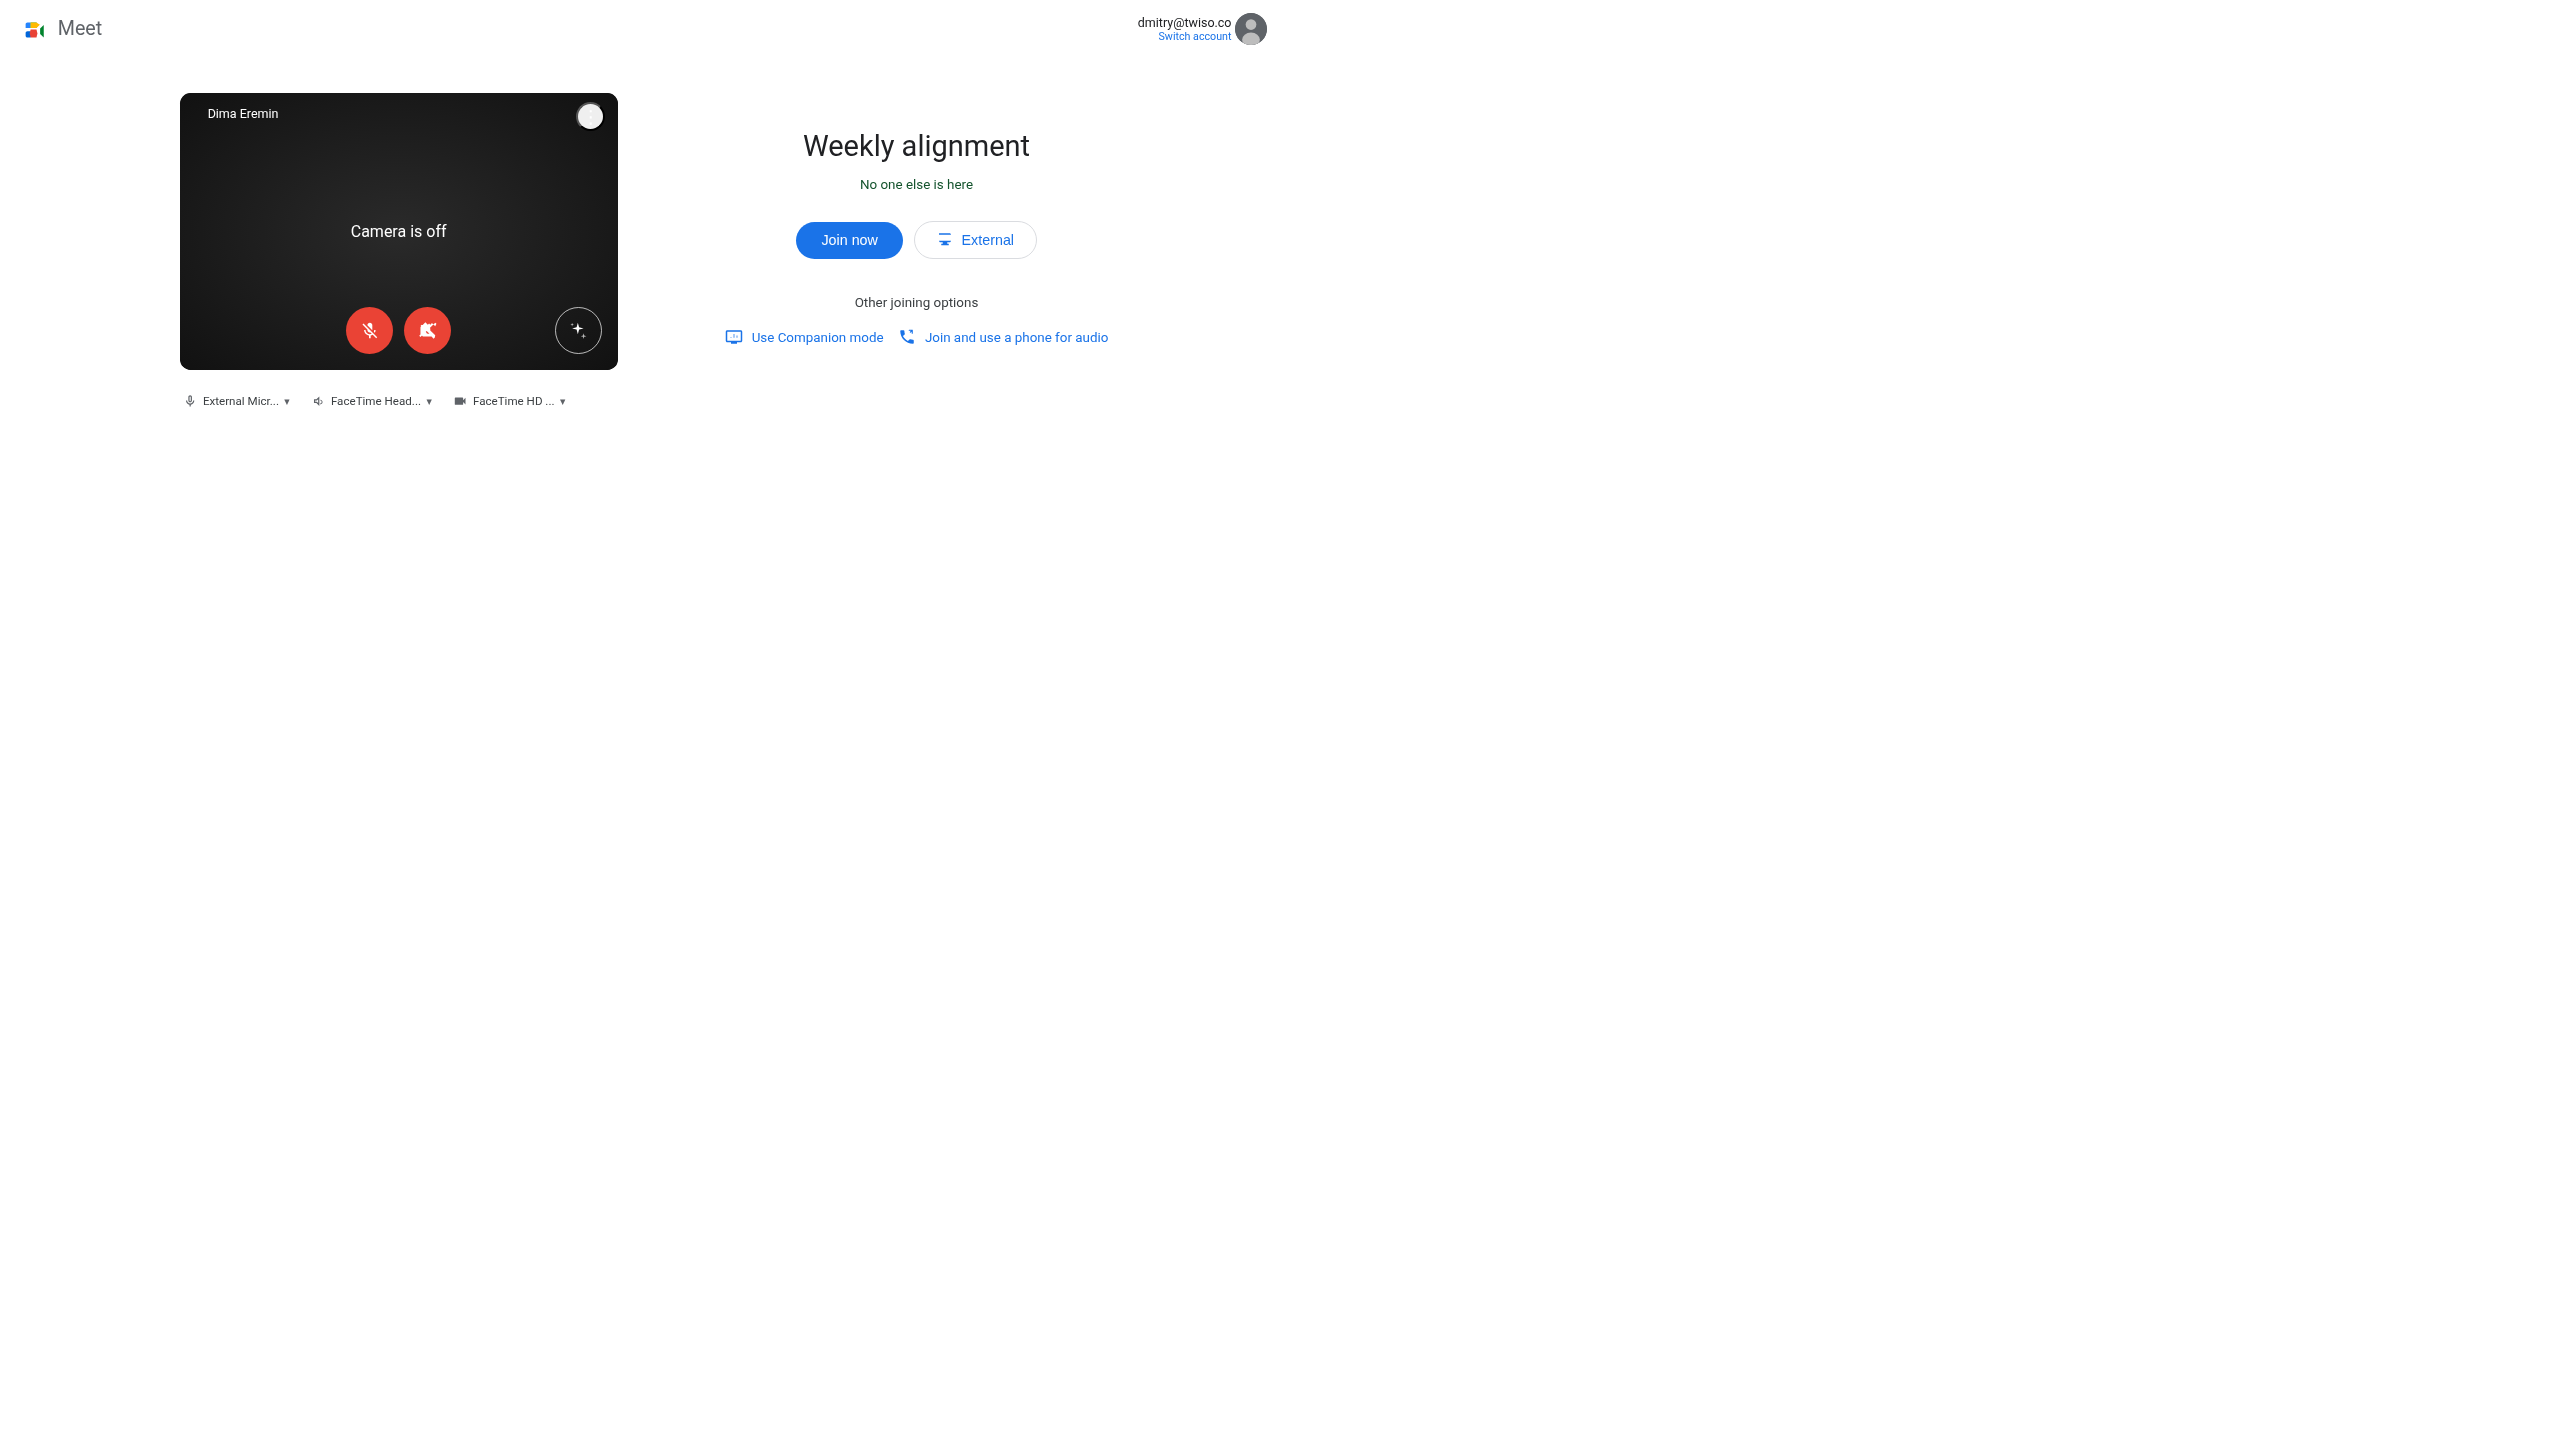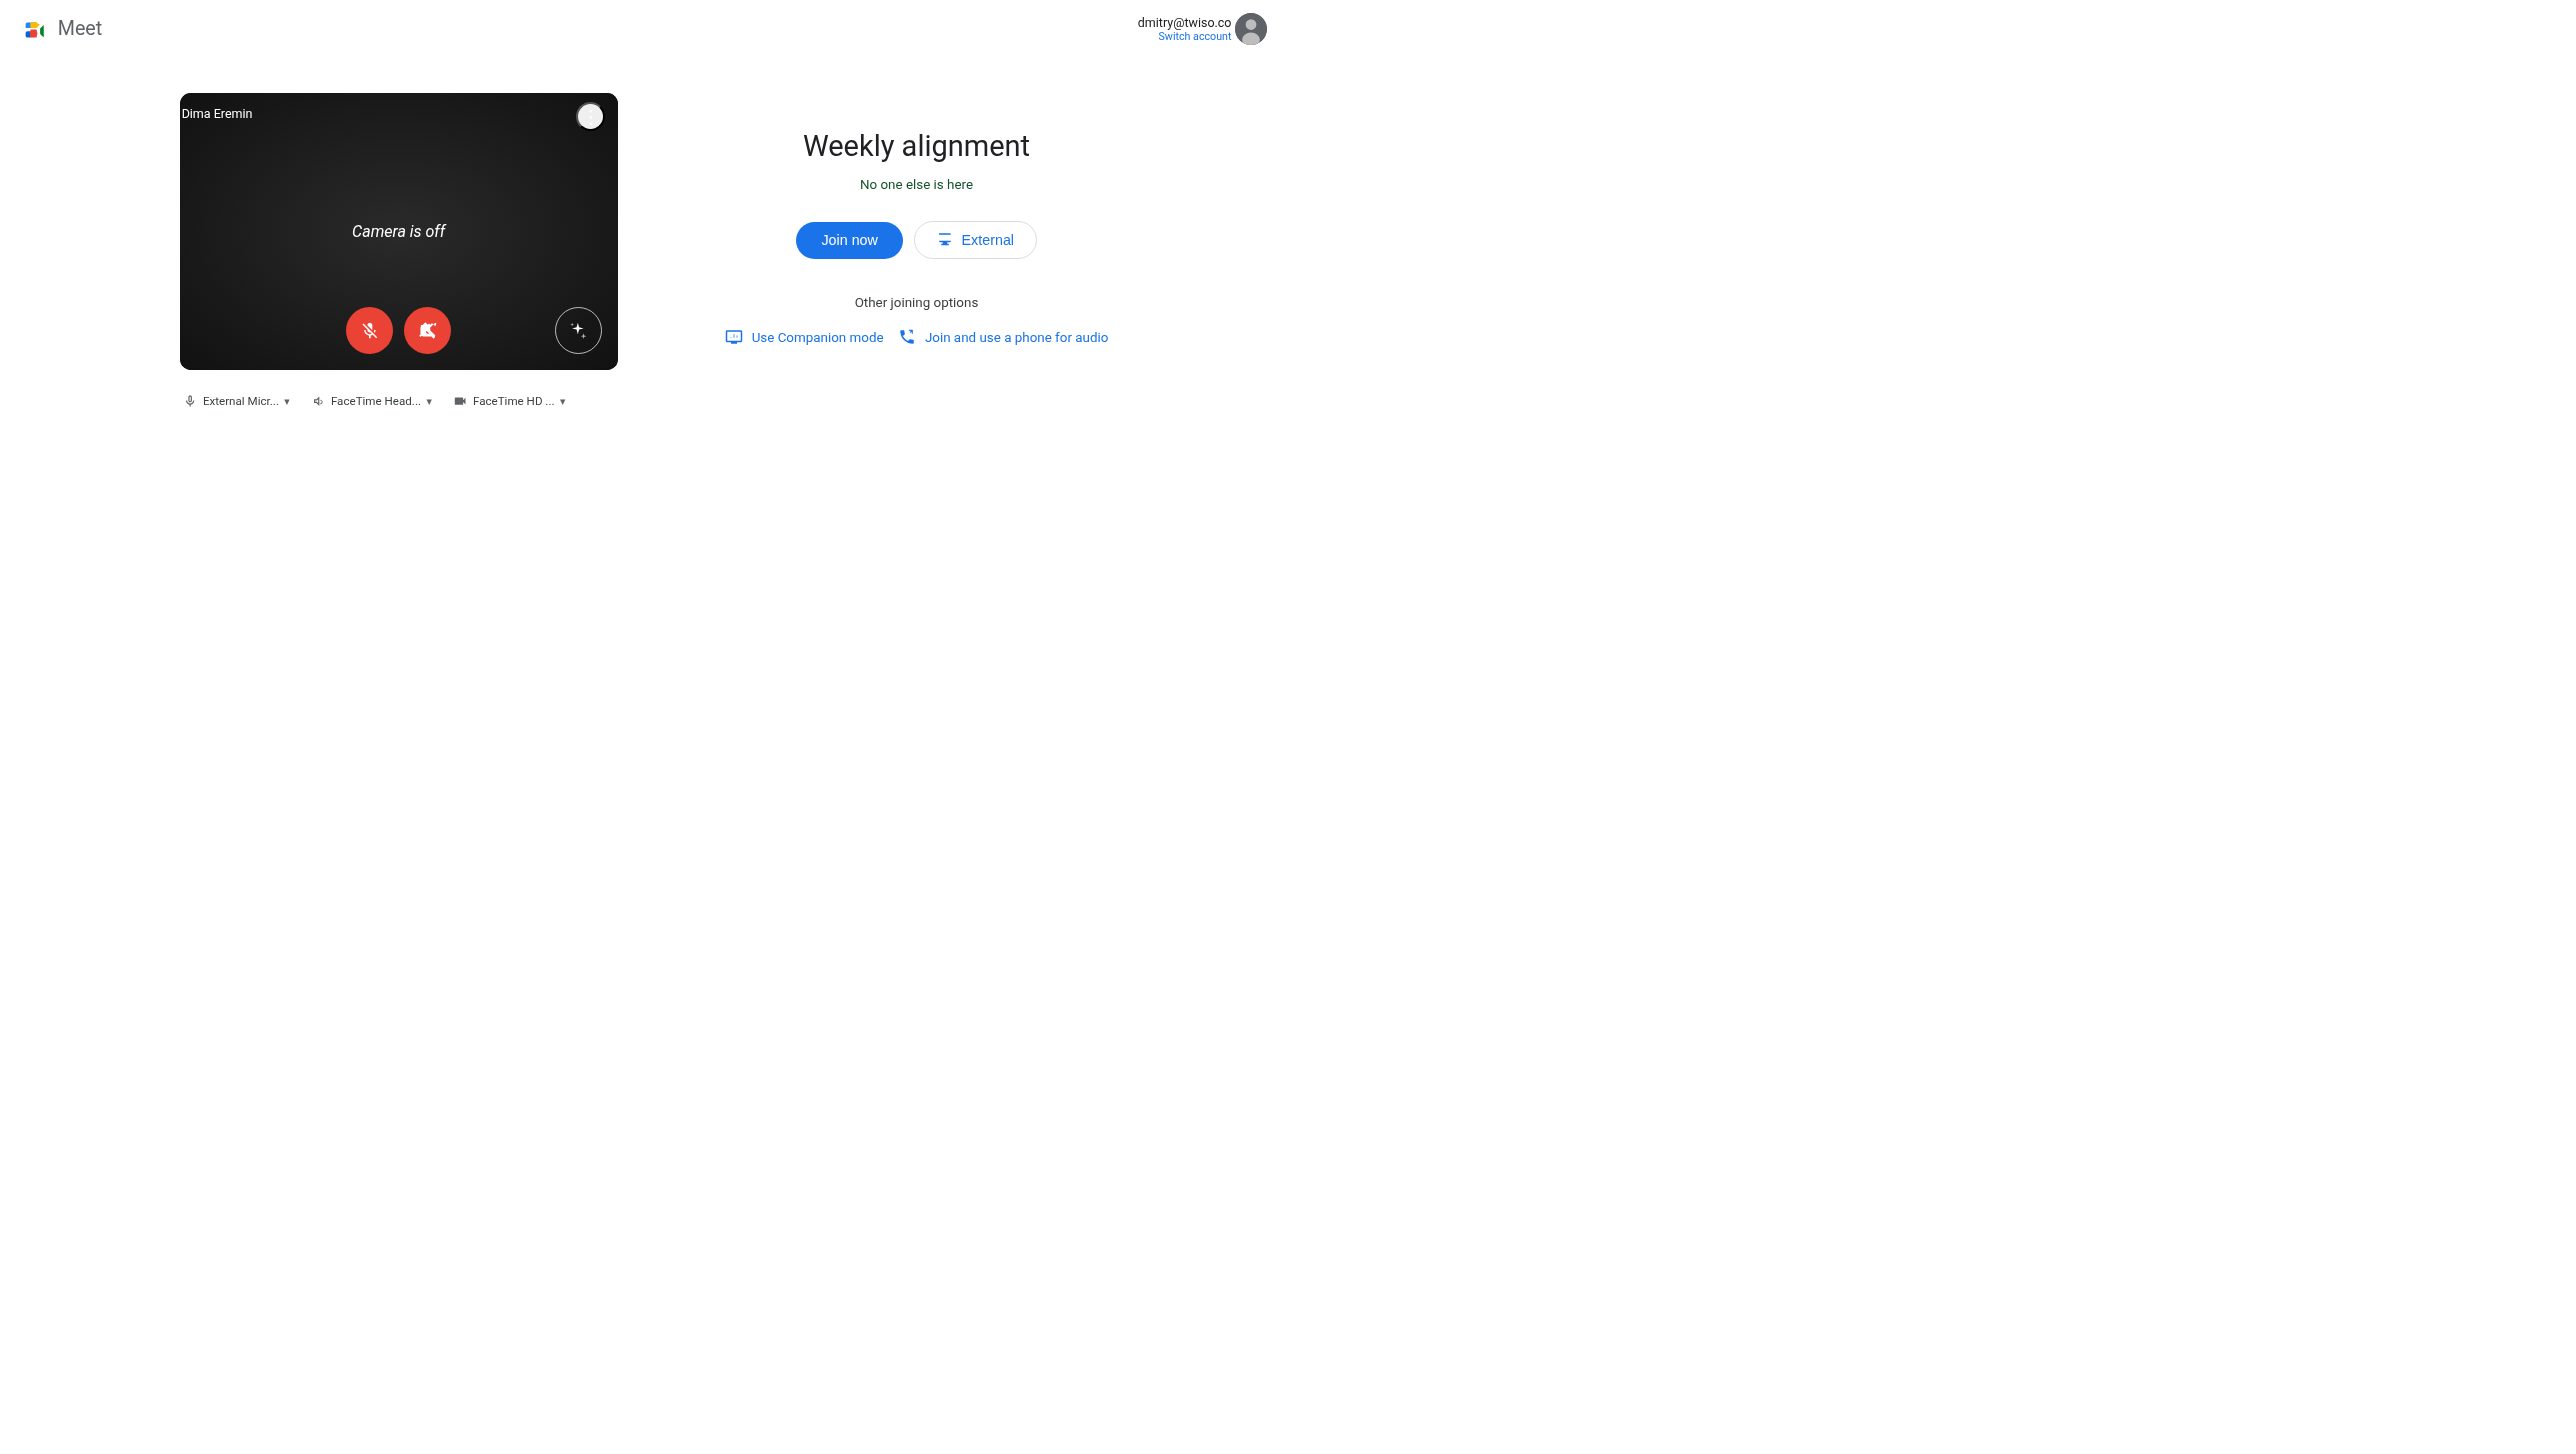--- a/index.html
+++ b/index.html
@@ -101,21 +101,21 @@
       content: '';
       position: absolute;
       inset: 0;
       background: radial-gradient(ellipse at center, #2a2a2a 0%, #111 100%);
       border-radius: 10.7px;
     }
 
     .video-name {
       position: absolute;
       top: 12.5px;
-      left: 2px;
+      left: 28px;
       color: #fff;
       font-size: 12.5px;
       font-weight: 400;
       z-index: 2;
     }
 
     .video-more {
       position: absolute;
       top: 9px;
       right: 12.5px;
@@ -130,21 +130,20 @@
       justify-content: center;
       border-radius: 50%;
     }
 
     .camera-off-text {
       color: #fff;
       font-size: 16px;
       font-weight: 400;
       z-index: 2;
       position: relative;
-      font-style: italic;
     }
 
     .video-controls {
       position: absolute;
       bottom: 16px;
       left: 0;
       right: 0;
       display: flex;
       align-items: center;
       justify-content: center;

